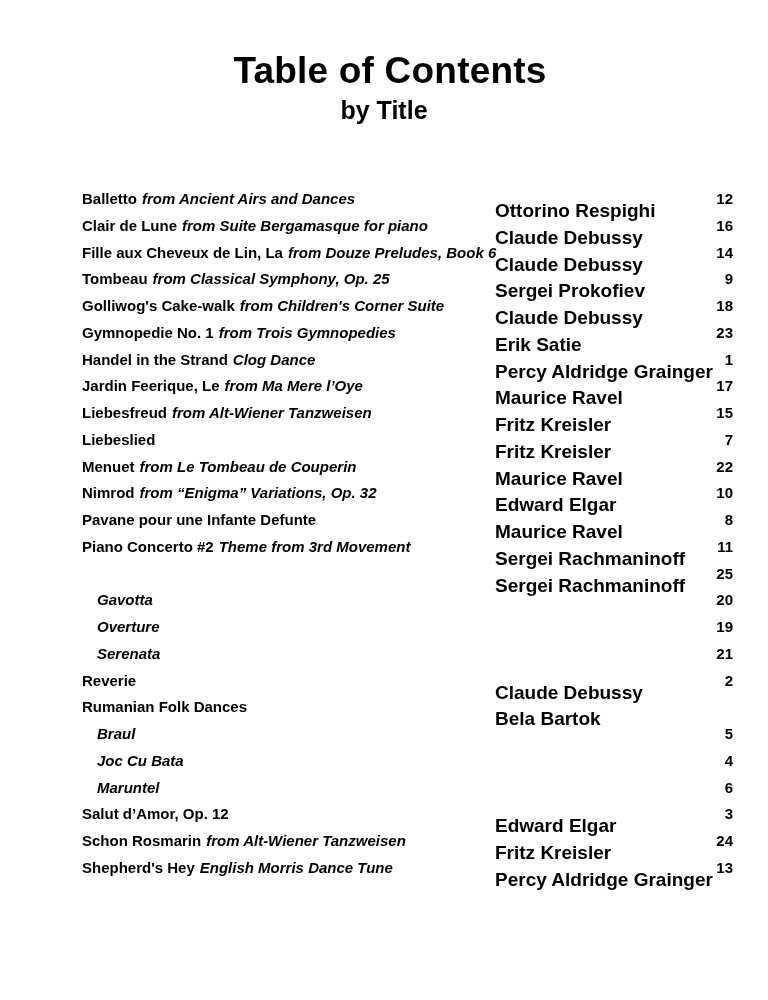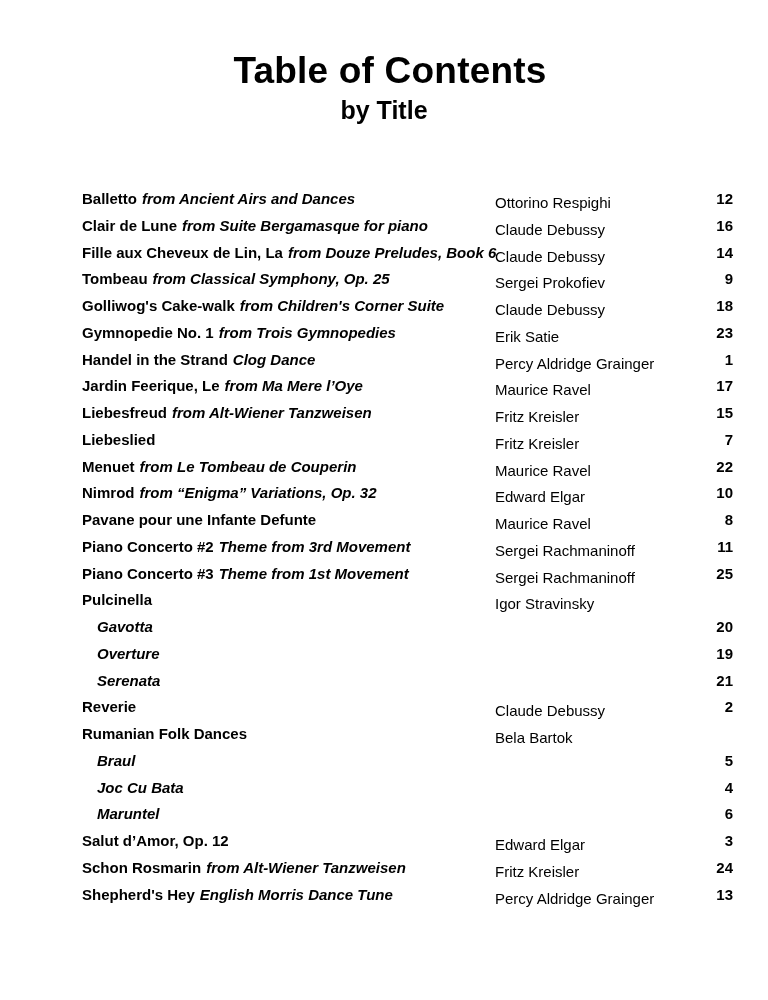--- a/index.html
+++ b/index.html
@@ -81,24 +81,24 @@
     font-weight: bold;
     font-style: italic;
     margin-left: 5px;
   }
   .t-sub:empty {
     display: none;
   }
   .composer-cell {
     position: absolute;
     left: 495px;
-    top: 4px;
+    top: 12px;
     white-space: nowrap;
-    font-size: 15px;
-    font-weight: normal;
+    font-size: 19px;
+    font-weight: bold;
     line-height: 26.75px;
   }
   .page-cell {
     position: absolute;
     left: 648px;
     width: 85px;
     top: 0;
     text-align: right;
     font-size: 15px;
     font-weight: bold;
@@ -180,28 +180,22 @@
         <div class="title-cell"><span class="t-main">Pavane pour une Infante Defunte</span></div>
         <div class="composer-cell">Maurice Ravel</div>
         <div class="page-cell">8</div>
       </div>
       <div class="row">
         <div class="title-cell"><span class="t-main">Piano Concerto #2</span><span class="t-sub">Theme from 3rd Movement</span></div>
         <div class="composer-cell">Sergei Rachmaninoff</div>
         <div class="page-cell">11</div>
       </div>
       <div class="row">
-        <div class="title-cell"><span class="t-main">Piano Concerto #3</span><span class="t-sub">Theme from 1st Movement</span></div>
         <div class="composer-cell">Sergei Rachmaninoff</div>
         <div class="page-cell">25</div>
-      </div>
-      <div class="row">
-        <div class="title-cell"><span class="t-main">Pulcinella</span></div>
-        <div class="composer-cell">Igor Stravinsky</div>
-        <div class="page-cell"></div>
       </div>
       <div class="row indent">
         <div class="title-cell"><span class="t-main">Gavotta</span></div>
         <div class="composer-cell"></div>
         <div class="page-cell">20</div>
       </div>
       <div class="row indent">
         <div class="title-cell"><span class="t-main">Overture</span></div>
         <div class="composer-cell"></div>
         <div class="page-cell">19</div>

